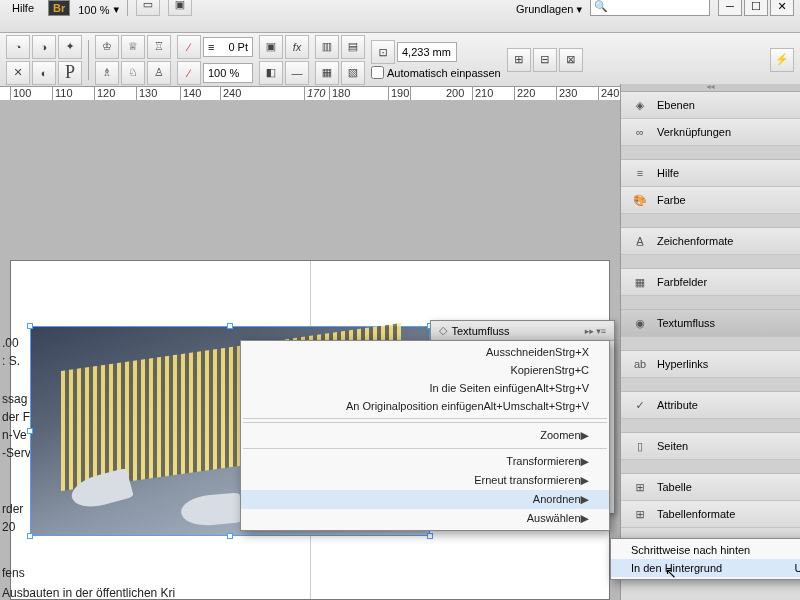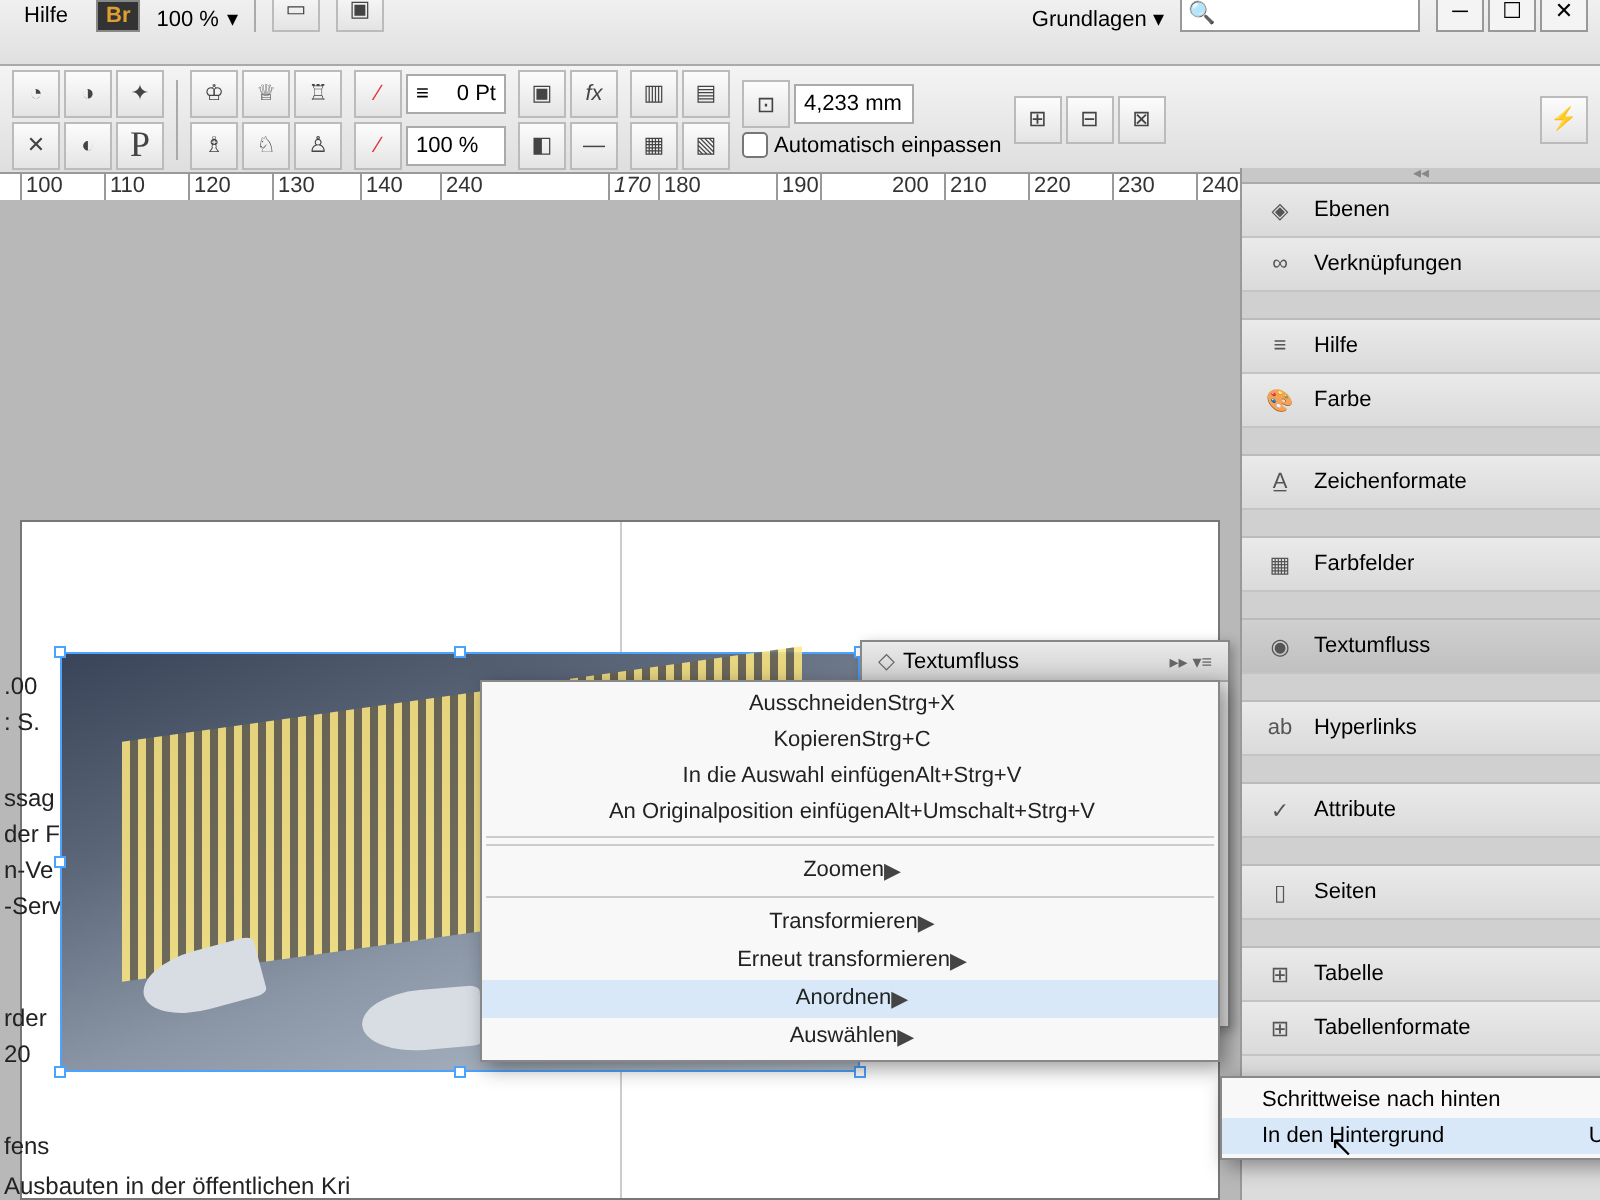--- a/index.html
+++ b/index.html
@@ -40,21 +40,21 @@
 .doc-text { position:absolute; left:2px; color:#222; font-size:12px; line-height:1.5; }
 
 .panel-textumfluss { position:absolute; top:320px; left:430px; width:185px; background:#e8e8e8; border:1px solid #888; box-shadow:2px 2px 6px rgba(0,0,0,.3); }
 .panel-textumfluss .tab { background:linear-gradient(#eaeaea,#d0d0d0); padding:3px 8px; border-bottom:1px solid #aaa; display:flex; align-items:center; gap:4px; }
 .panel-textumfluss .body { padding:6px; }
 .panel-textumfluss .row { display:flex; gap:4px; margin-bottom:4px; align-items:center; }
 .panel-textumfluss .field { border:1px solid #aaa; background:#fff; height:20px; padding:0 4px; flex:1; display:flex; align-items:center; justify-content:flex-end; font-size:10px; }
 .panel-textumfluss .checkbox-row { display:flex; align-items:center; gap:4px; font-size:10px; color:#444; }
 
 .context-menu { position:absolute; top:340px; left:240px; width:370px; background:#f8f8f8; border:1px solid #888; box-shadow:3px 3px 10px rgba(0,0,0,.4); padding:2px 0; }
-.context-menu .mi { display:flex; justify-content:center; padding:3px 20px 3px 22px; color:#222; }
+.context-menu .mi { display:flex; justify-content:flex-end; padding:3px 20px 3px 22px; color:#222; }
 .context-menu .mi.hover { background:#d8e8f8; }
 .context-menu .mi .arrow { color:#444; }
 .context-menu .sep { height:1px; background:#ccc; margin:3px 2px; }
 
 .submenu { position:absolute; top:538px; left:610px; width:220px; background:#f8f8f8; border:1px solid #888; box-shadow:3px 3px 10px rgba(0,0,0,.4); padding:2px 0; z-index:20; }
 .submenu .mi { display:flex; justify-content:space-between; padding:3px 12px 3px 20px; }
 .submenu .mi.hover { background:#d8e8f8; }
 
 .right-panels { position:absolute; top:84px; right:0; width:180px; bottom:0; background:#dcdcdc; border-left:1px solid #999; }
 .right-panels .grip { height:8px; background:#c8c8c8; border-bottom:1px solid #aaa; text-align:center; color:#888; font-size:8px; line-height:6px; }
@@ -262,21 +262,21 @@
 <div class="context-menu" id="ctx">
     <div class="mi">
       <span>Ausschneiden</span>
       <span class="">Strg+X</span>
     </div>
     <div class="mi">
       <span>Kopieren</span>
       <span class="">Strg+C</span>
     </div>
     <div class="mi">
-      <span>In die Auswahl einfügen</span>
+      <span>In die Seiten einfügen</span>
       <span class="">Alt+Strg+V</span>
     </div>
     <div class="mi">
       <span>An Originalposition einfügen</span>
       <span class="">Alt+Umschalt+Strg+V</span>
     </div>
     <div class="sep"></div>
     <div class="sep"></div>
     <div class="mi">
       <span>Zoomen</span>

